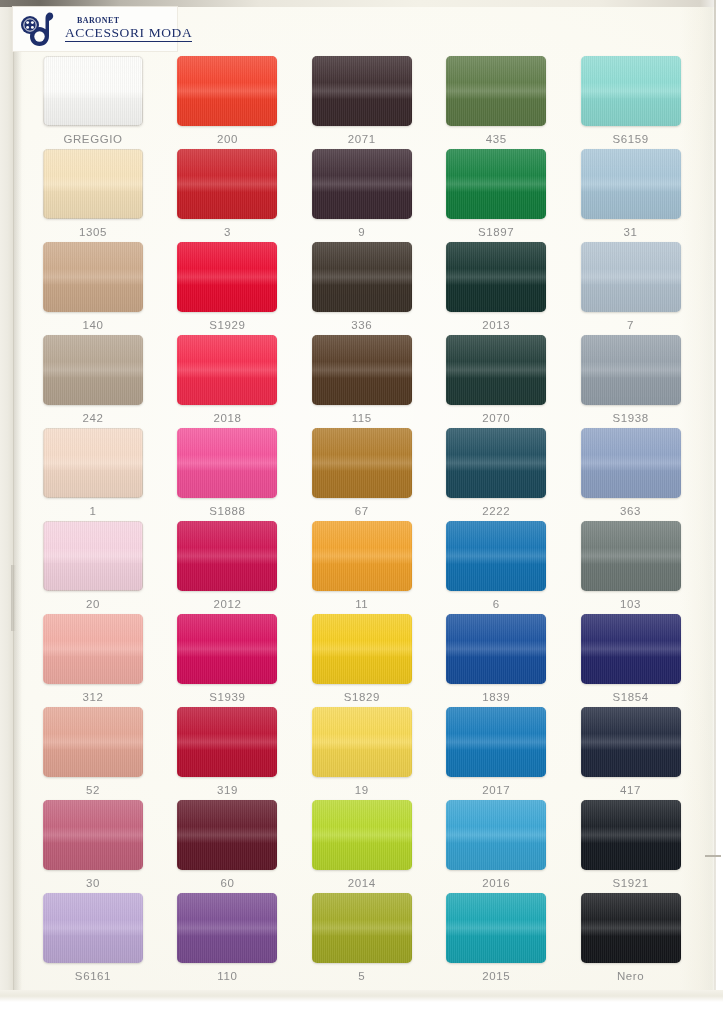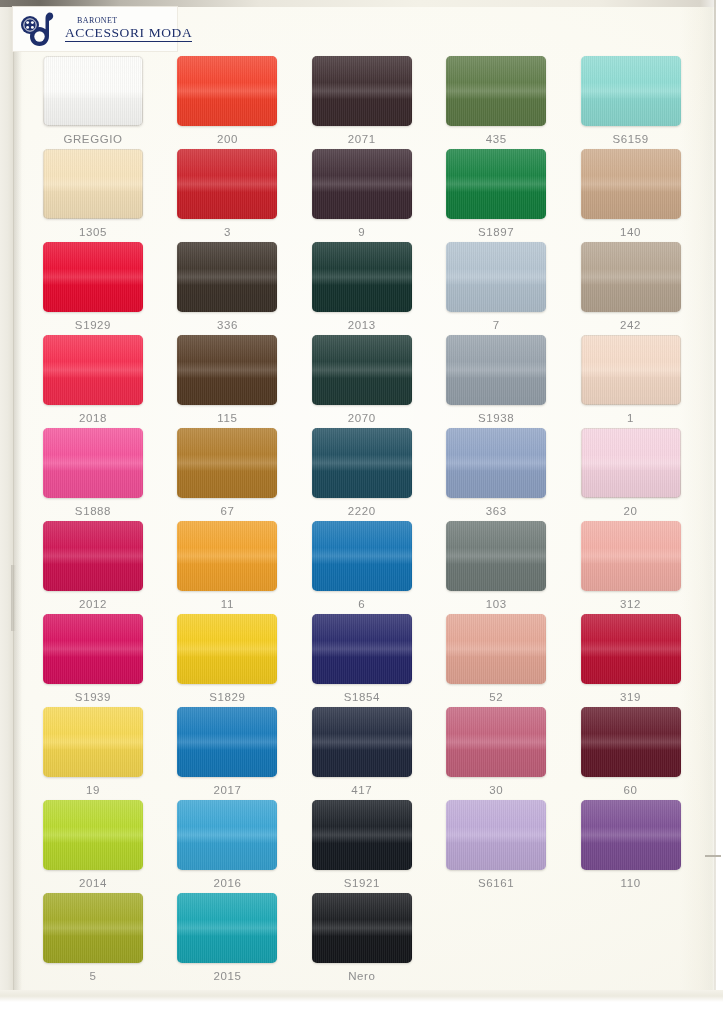--- a/index.html
+++ b/index.html
@@ -61,21 +61,21 @@
   
   #logo-label{
     position:absolute;left:13px;top:7px;width:164px;height:44px;
     background:#fdfdfb;display:flex;align-items:center;
     box-shadow:0 0 0 1px rgba(236,233,224,0.9);
   }
   #logo-mark{position:relative;width:48px;height:38px;margin-left:6px;flex:0 0 auto;}
   #logo-text{position:relative;margin-left:-2px;}
   .logo-baronet{
     font-family:"Liberation Serif",serif;font-size:8px;letter-spacing:.4px;
-    color:#1e2f6b;line-height:9px;margin-left:12px;
+    color:#1e2f6b;line-height:9px;margin-left:12px;font-weight:bold;
   }
   .logo-accessori{
     font-family:"Liberation Serif",serif;font-size:13.5px;letter-spacing:.6px;
     color:#1e2f6b;line-height:15px;border-bottom:1px solid #1e2f6b;
     padding-bottom:1px;white-space:nowrap;
   }
 
   
   #grid{
     position:absolute;left:26px;top:56px;width:672px;
@@ -172,20 +172,24 @@
       </div>
       <div class="cell">
         <div class="swatch" style="background: rgb(61, 42, 51);"></div>
         <div class="label">9</div>
       </div>
       <div class="cell">
         <div class="swatch" style="background: rgb(19, 128, 62);"></div>
         <div class="label">S1897</div>
       </div>
       <div class="cell">
+        <div class="swatch" style="background: rgb(168, 198, 216);"></div>
+        <div class="label">31</div>
+      </div>
+      <div class="cell">
         <div class="swatch" style="background: rgb(206, 171, 139);"></div>
         <div class="label">140</div>
       </div>
       <div class="cell">
         <div class="swatch" style="background: rgb(236, 10, 48);"></div>
         <div class="label">S1929</div>
       </div>
       <div class="cell">
         <div class="swatch" style="background: rgb(60, 50, 41);"></div>
         <div class="label">336</div>
@@ -225,21 +229,21 @@
       <div class="cell">
         <div class="swatch" style="background: rgb(245, 80, 154);"></div>
         <div class="label">S1888</div>
       </div>
       <div class="cell">
         <div class="swatch" style="background: rgb(176, 122, 40);"></div>
         <div class="label">67</div>
       </div>
       <div class="cell">
         <div class="swatch" style="background: rgb(29, 76, 94);"></div>
-        <div class="label">2220</div>
+        <div class="label">2222</div>
       </div>
       <div class="cell">
         <div class="swatch" style="background: rgb(143, 163, 198);"></div>
         <div class="label">363</div>
       </div>
       <div class="cell">
         <div class="swatch pale" style="background: rgb(247, 212, 225);"></div>
         <div class="label">20</div>
       </div>
       <div class="cell">
@@ -264,20 +268,24 @@
       </div>
       <div class="cell">
         <div class="swatch" style="background: rgb(216, 14, 94);"></div>
         <div class="label">S1939</div>
       </div>
       <div class="cell">
         <div class="swatch" style="background: rgb(246, 205, 28);"></div>
         <div class="label">S1829</div>
       </div>
       <div class="cell">
+        <div class="swatch" style="background: rgb(23, 80, 159);"></div>
+        <div class="label">1839</div>
+      </div>
+      <div class="cell">
         <div class="swatch" style="background: rgb(38, 39, 106);"></div>
         <div class="label">S1854</div>
       </div>
       <div class="cell">
         <div class="swatch" style="background: rgb(229, 166, 149);"></div>
         <div class="label">52</div>
       </div>
       <div class="cell">
         <div class="swatch" style="background: rgb(189, 17, 51);"></div>
         <div class="label">319</div>

